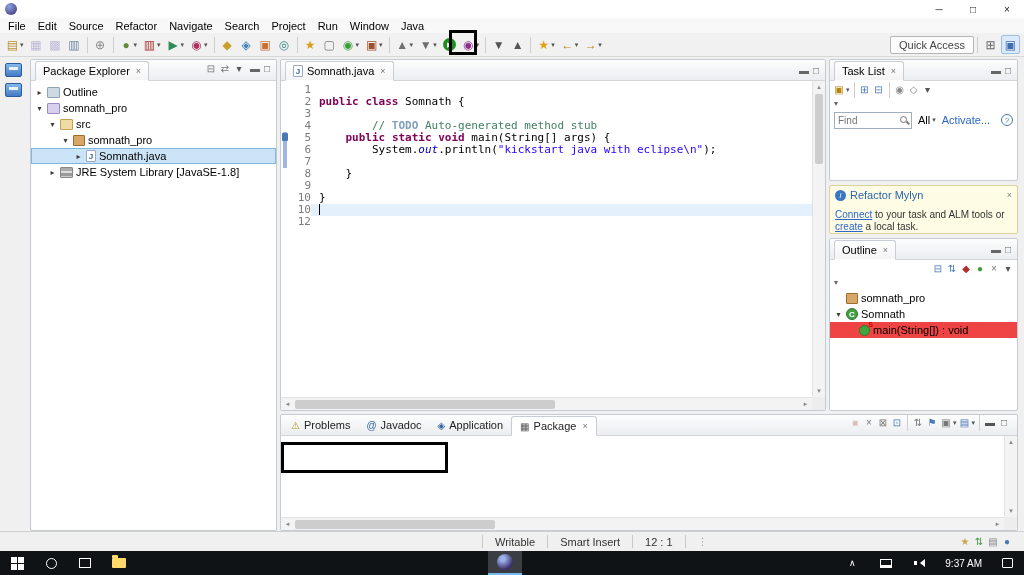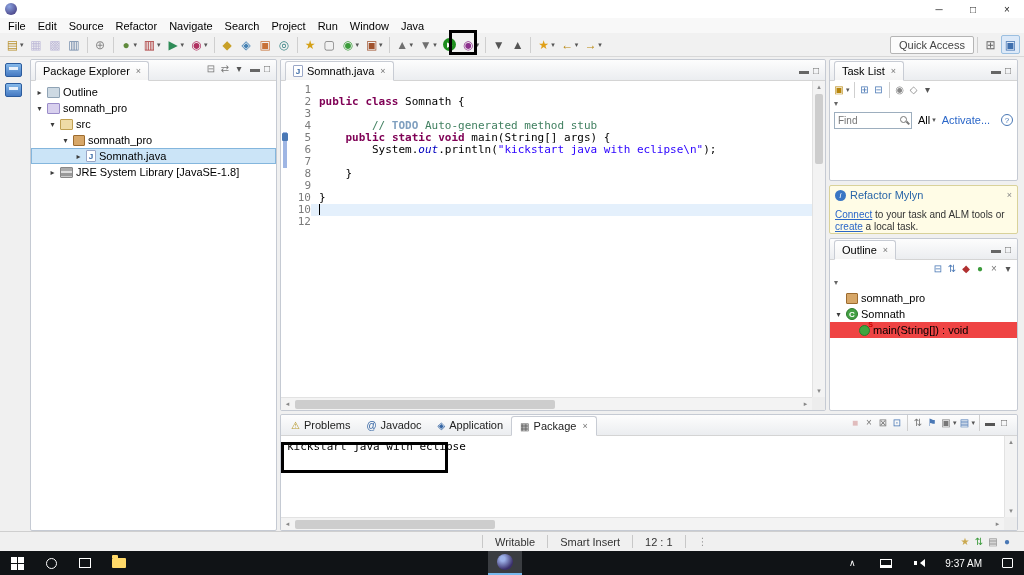--- a/index.html
+++ b/index.html
@@ -581,21 +581,20 @@
           <span class="ticon">
             <span class="tg" style="color: rgb(85, 85, 85);">▬</span>
           </span>
           <span class="ticon">
             <span class="tg" style="color: rgb(85, 85, 85);">□</span>
           </span>
         </span>
     </div>
   </div>
   <div class="console-body">
-    <div class="console-text">kickstart java with eclipse</div>
     <div class="hscroll">
       <span class="sarrow">◂</span>
       <div class="hthumb" style="width:200px"></div>
       <span class="sarrow hsp">▸</span>
     </div>
     <div class="vscroll" style="bottom:13px">
       <div class="sarrow sup">▴</div>
       <div class="sarrow sdown">▾</div>
     </div>
     <div class="corner"></div>

